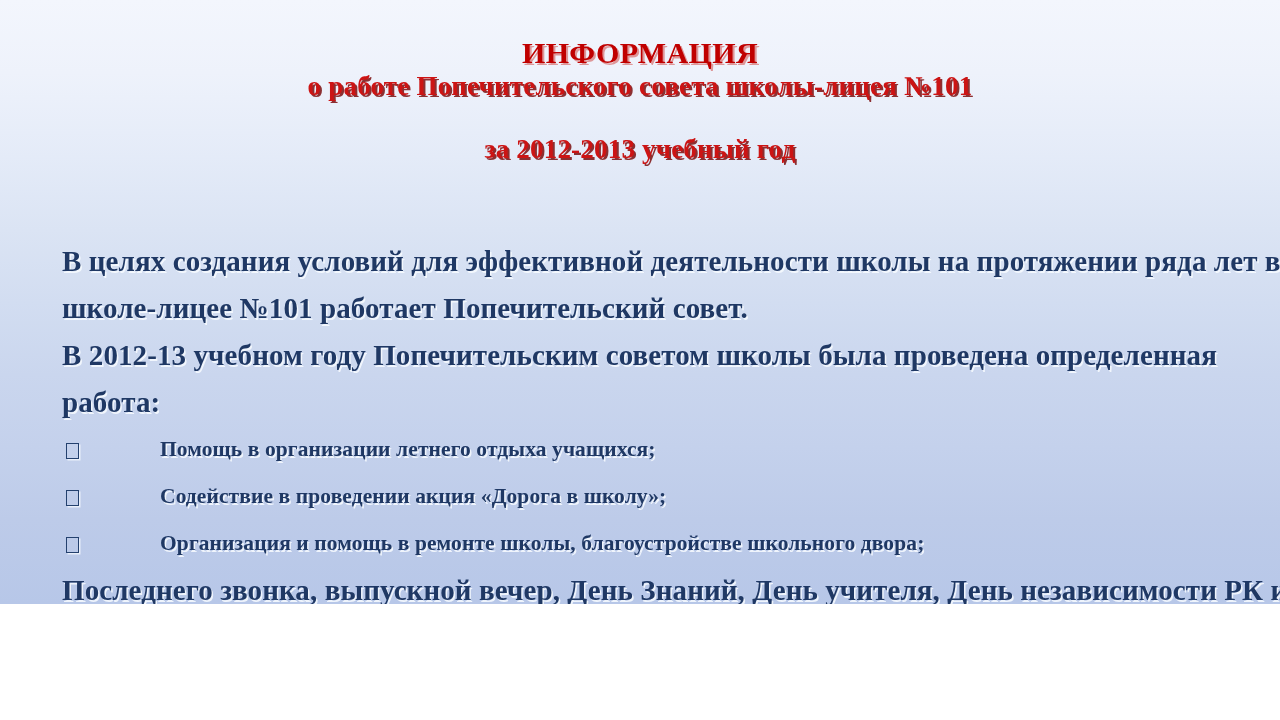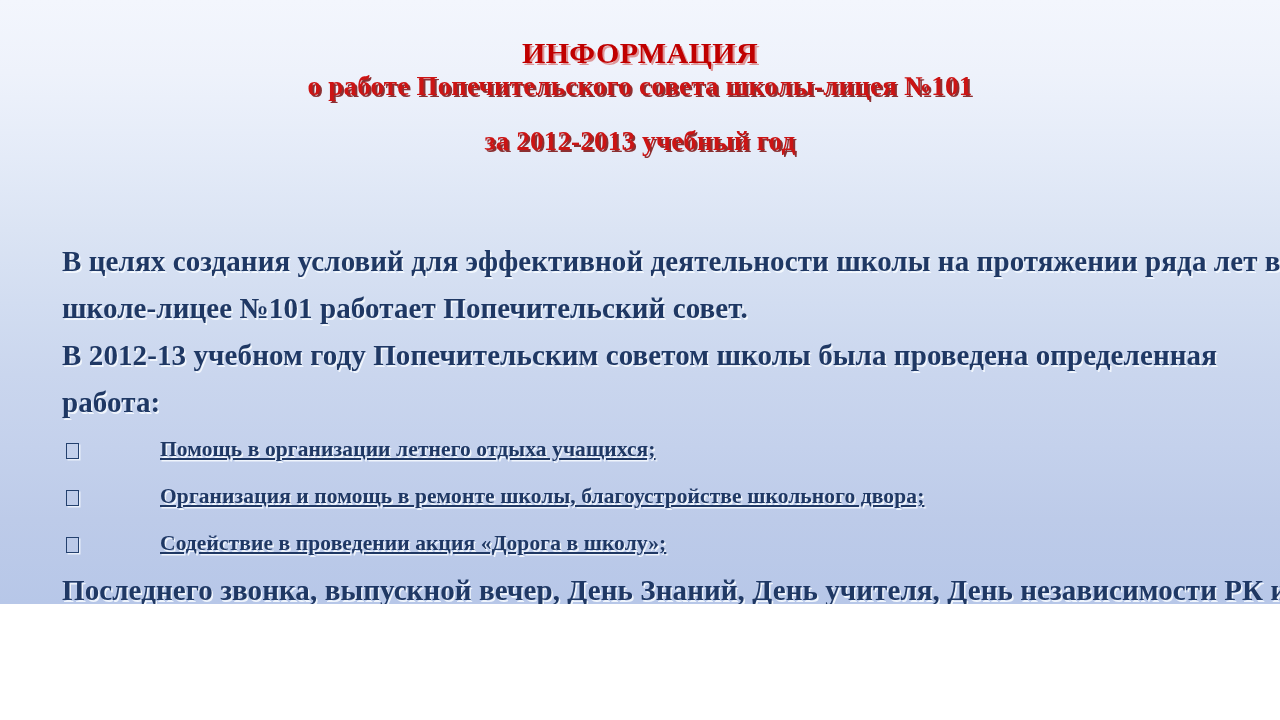--- a/index.html
+++ b/index.html
@@ -58,21 +58,21 @@
     font-weight: bold;
     color: #cc1414;
     line-height: 1.18;
     letter-spacing: 0.2px;
     text-shadow: 2px 2px 0 rgba(123, 14, 14, 0.85);
     margin: 0;
     padding: 0;
   }
 
   .sub-title.line1 { }
-  .sub-title.line2 { margin-top: 24px; }
+  .sub-title.line2 { margin-top: 32px; }
 
   
   .body-block {
     position: absolute;
     top: 238px;
     left: 62px;
     width: 1160px;
   }
 
   .body-line {
@@ -89,21 +89,20 @@
   .bullet-line {
     display: flex;
     align-items: center;
     font-size: 21.5px;
     font-weight: bold;
     color: #1f3864;
     line-height: 47px;
     height: 47px;
     white-space: nowrap;
     letter-spacing: 0.1px;
-    text-decoration: underline;
   }
 
   
   .bullet-marker {
     flex: 0 0 auto;
     width: 13px;
     height: 16px;
     box-sizing: border-box;
     border: 1.6px solid #24416e;
     margin-left: 4px;
@@ -138,26 +137,26 @@
 
     <div class="body-line">работа:</div>
 
     <div class="bullet-line">
       <span class="bullet-marker"></span>
       <span class="bullet-text">Помощь в организации летнего отдыха учащихся;</span>
     </div>
 
     <div class="bullet-line">
       <span class="bullet-marker"></span>
-      <span class="bullet-text">Организация и помощь в ремонте школы, благоустройстве школьного двора;</span>
+      <span class="bullet-text">Содействие в проведении акция «Дорога в школу»;</span>
     </div>
 
     <div class="bullet-line">
       <span class="bullet-marker"></span>
-      <span class="bullet-text">Содействие в проведении акция «Дорога в школу»;</span>
+      <span class="bullet-text">Организация и помощь в ремонте школы, благоустройстве школьного двора;</span>
     </div>
 
 
     <div class="body-line">Последнего звонка, выпускной вечер, День Знаний,  День учителя, День независимости РК  и</div>
 
     <div class="body-line">др.)</div>
 
   </div>
 </div>
 

